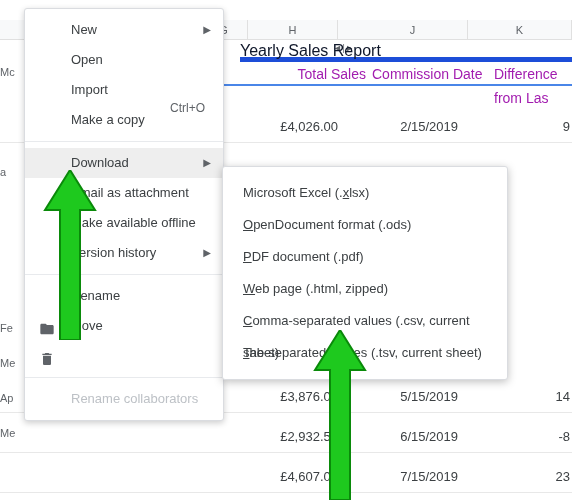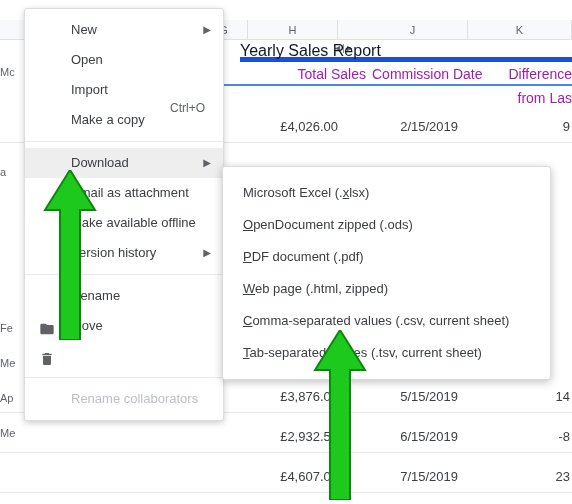--- a/index.html
+++ b/index.html
@@ -13,41 +13,41 @@
   .ch-h { left: 248px; width: 90px; }
   .ch-j { left: 358px; width: 110px; }
   .ch-k { left: 468px; width: 104px; }
   .arrow-group { position: absolute; left: 333px; top: 23px; font-size: 9px; color: #5f6368; letter-spacing: -1px; }
 
   .title-row { position: absolute; top: 40px; left: 240px; right: 0; height: 22px; line-height: 22px; border-bottom: 5px solid #1d4ed8; font-size: 16px; color: #0f172a; }
   .header-row { position: absolute; top: 62px; left: 0; right: 0; height: 24px; line-height: 24px; border-bottom: 2px solid #4a86e8; font-size: 14px; color: #a21caf; margin-left: 28px; }
   .hdr { position: absolute; top: 0; height: 24px; }
   .hdr-ts { left: 258px; width: 80px; text-align: right; }
   .hdr-cd { left: 344px; width: 118px; }
-  .hdr-df { left: 466px; text-align: right; }
+  .hdr-df { left: 466px; }
 
   .data-row { position: absolute; left: 0; right: 0; height: 33px; border-bottom: 1px solid #e8e8e8; }
   .cell-ts { position: absolute; left: 248px; width: 90px; text-align: right; line-height: 33px; font-size: 13px; }
   .cell-cd { position: absolute; left: 358px; width: 100px; text-align: right; line-height: 33px; font-size: 13px; }
   .cell-df { position: absolute; left: 540px; width: 30px; text-align: right; line-height: 33px; font-size: 13px; }
 
   .row-label { position: absolute; left: 0; width: 20px; text-align: left; font-size: 11px; color: #5f6368; }
 
   
   .context-menu { position: absolute; left: 24px; top: 8px; width: 200px; background: #fff; border: 1px solid #dadce0; border-radius: 3px; box-shadow: 0 2px 6px rgba(0,0,0,.2); padding: 6px 0; z-index: 10; }
   .menu-item { position: relative; height: 30px; line-height: 30px; padding: 0 14px 0 46px; font-size: 13px; color: #3c4043; cursor: pointer; }
   .menu-item.hl { background: #eeeeee; }
   .menu-item .shortcut { position: absolute; right: 18px; color: #5f6368; font-size: 12px; margin-top: 48px; }
   .menu-item .sub-arrow { position: absolute; right: 12px; color: #5f6368; font-size: 10px; }
   .menu-item .micon { position: absolute; left: 14px; top: 7px; width: 16px; height: 16px; color: #5f6368; }
   .menu-sep { height: 1px; background: #e8eaed; margin: 6px 0; }
   .menu-item.disabled { color: #bdc1c6; }
 
   
-  .submenu { position: absolute; left: 222px; top: 166px; width: 329px; background: #fff; border: 1px solid #dadce0; border-radius: 3px; box-shadow: 0 2px 8px rgba(0,0,0,.25); padding: 10px 0; z-index: 20; }
+  .submenu { position: absolute; left: 222px; top: 166px; width: 286px; background: #fff; border: 1px solid #dadce0; border-radius: 3px; box-shadow: 0 2px 8px rgba(0,0,0,.25); padding: 10px 0; z-index: 20; }
   .sub-item { height: 32px; line-height: 32px; padding: 0 20px; font-size: 13px; color: #3c4043; cursor: pointer; }
   .sub-u { text-decoration: underline; }
 
   
   .arrow-anno { position: absolute; z-index: 30; pointer-events: none; }
   .arrow-svg { width: 100%; height: 100%; }
 
   .folder-svg { width: 16px; height: 16px; fill: #5f6368; }
   .trash-svg { width: 16px; height: 16px; fill: #5f6368; }
 </style>
@@ -155,21 +155,21 @@
   <div class="menu-item disabled">
     <span>Rename collaborators</span>
   </div>
 </div>
 
 <div class="submenu">
   <div class="sub-item">
     <span>Microsoft Excel (.</span><span class="sub-u">x</span><span>lsx)</span>
   </div>
   <div class="sub-item">
-    <span class="sub-u">O</span><span>penDocument zipped (.ods)</span>
+    <span class="sub-u">O</span><span>penDocument format (.ods)</span>
   </div>
   <div class="sub-item">
     <span class="sub-u">P</span><span>DF document (.pdf)</span>
   </div>
   <div class="sub-item">
     <span class="sub-u">W</span><span>eb page (.html, zipped)</span>
   </div>
   <div class="sub-item">
     <span class="sub-u">C</span><span>omma-separated values (.csv, current sheet)</span>
   </div>

